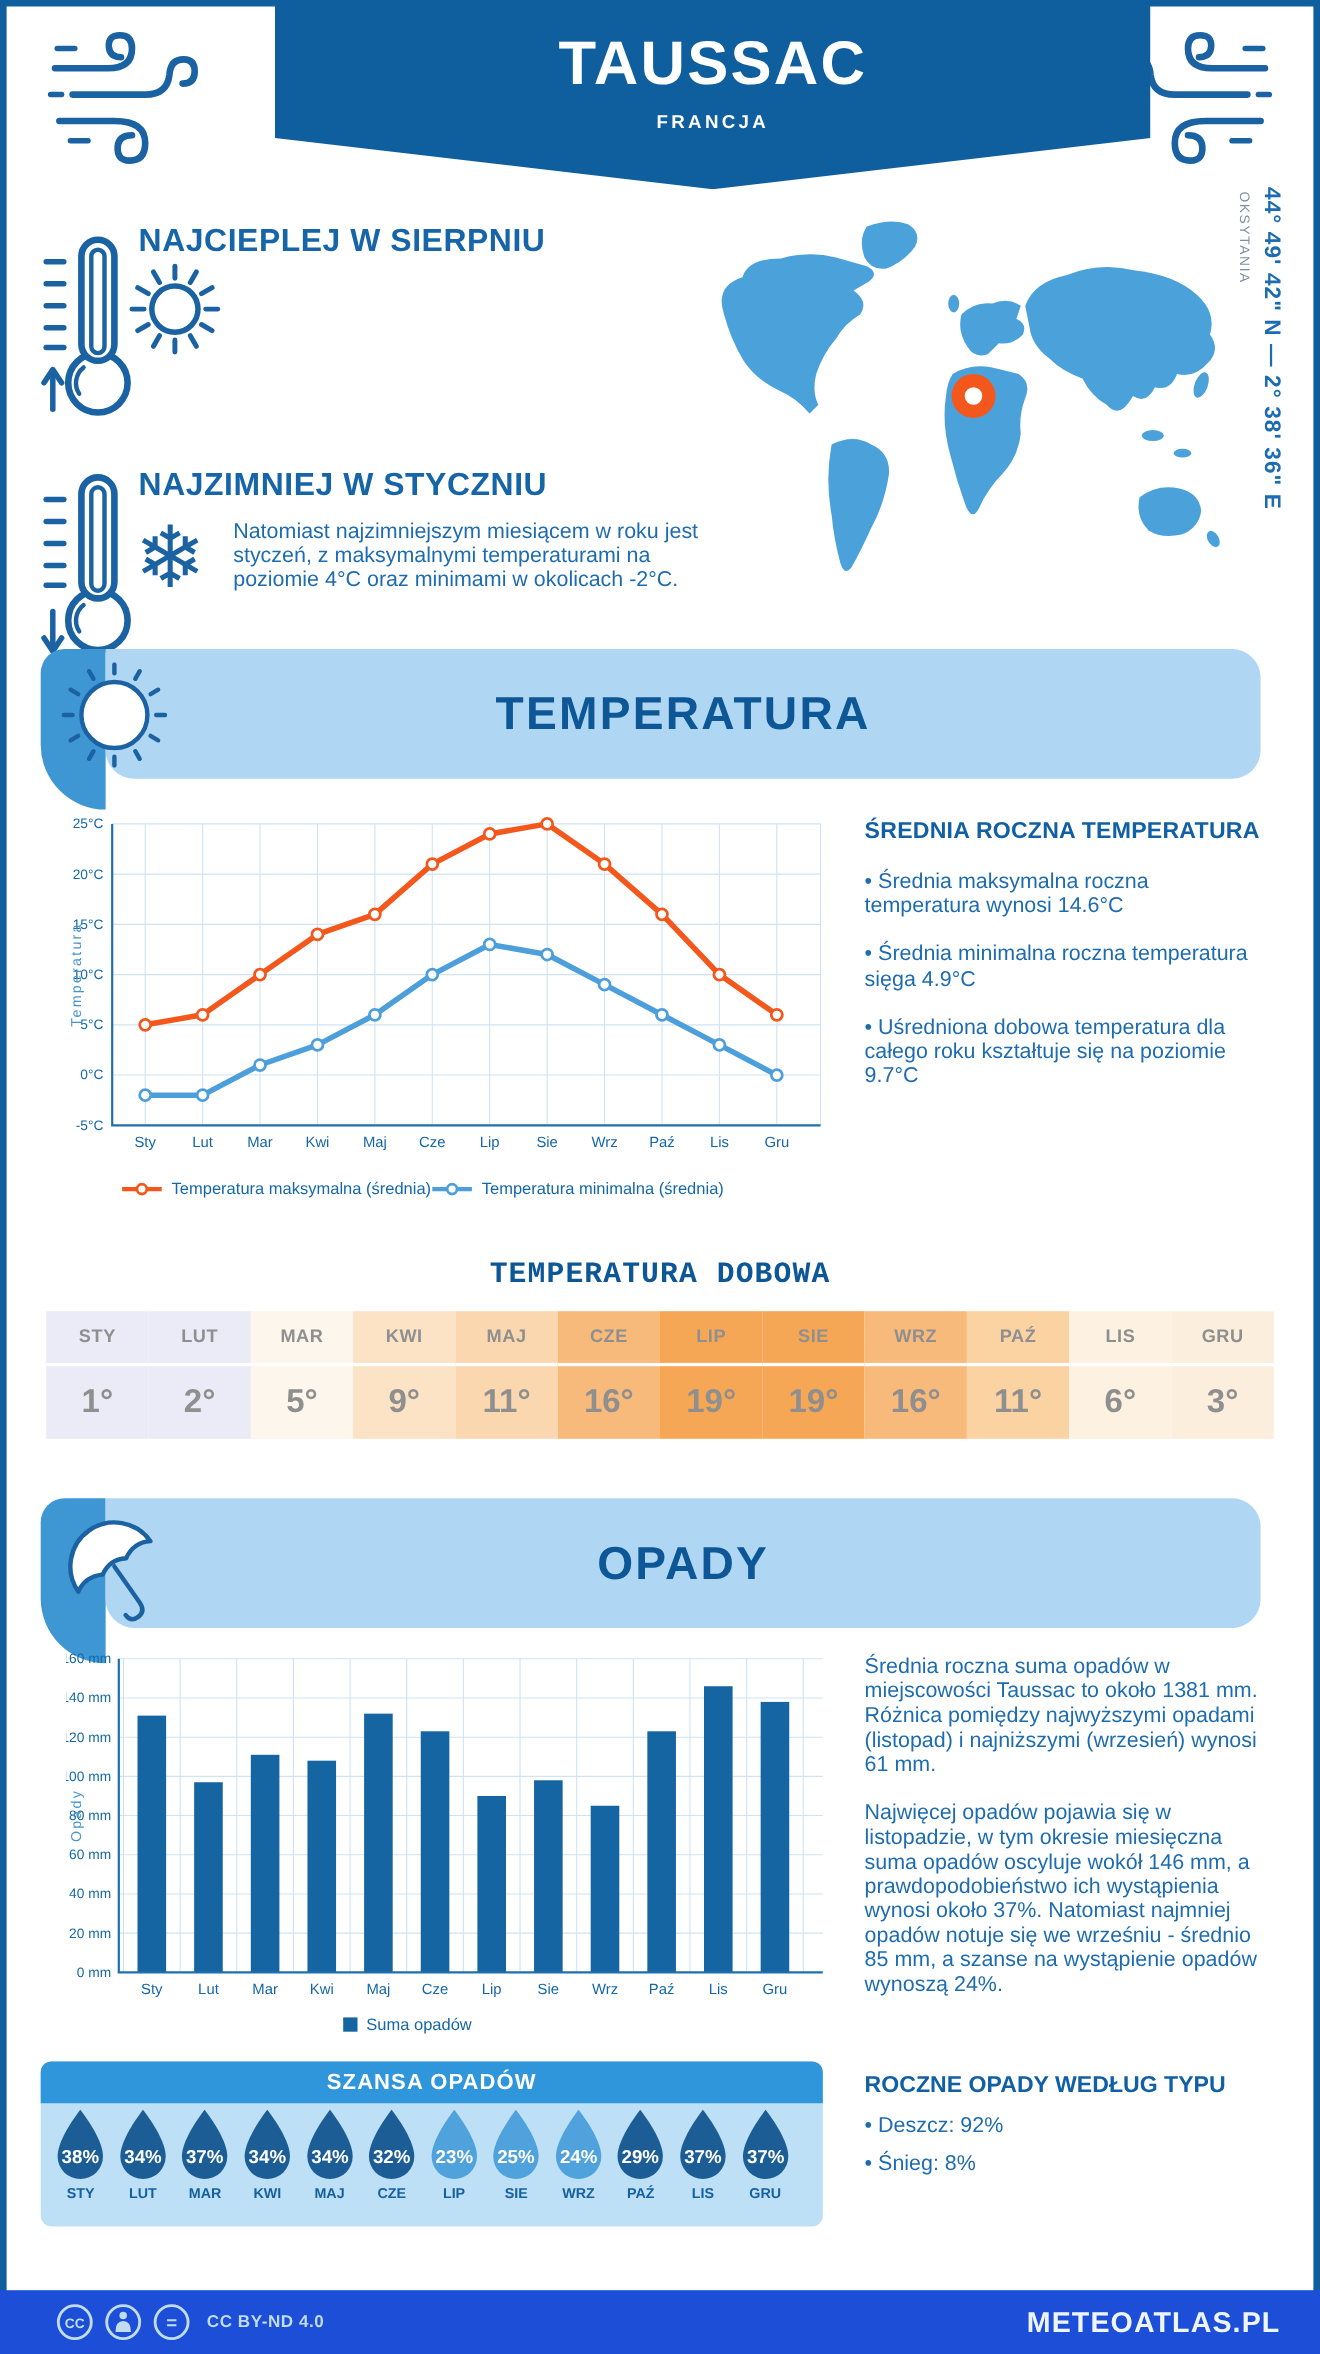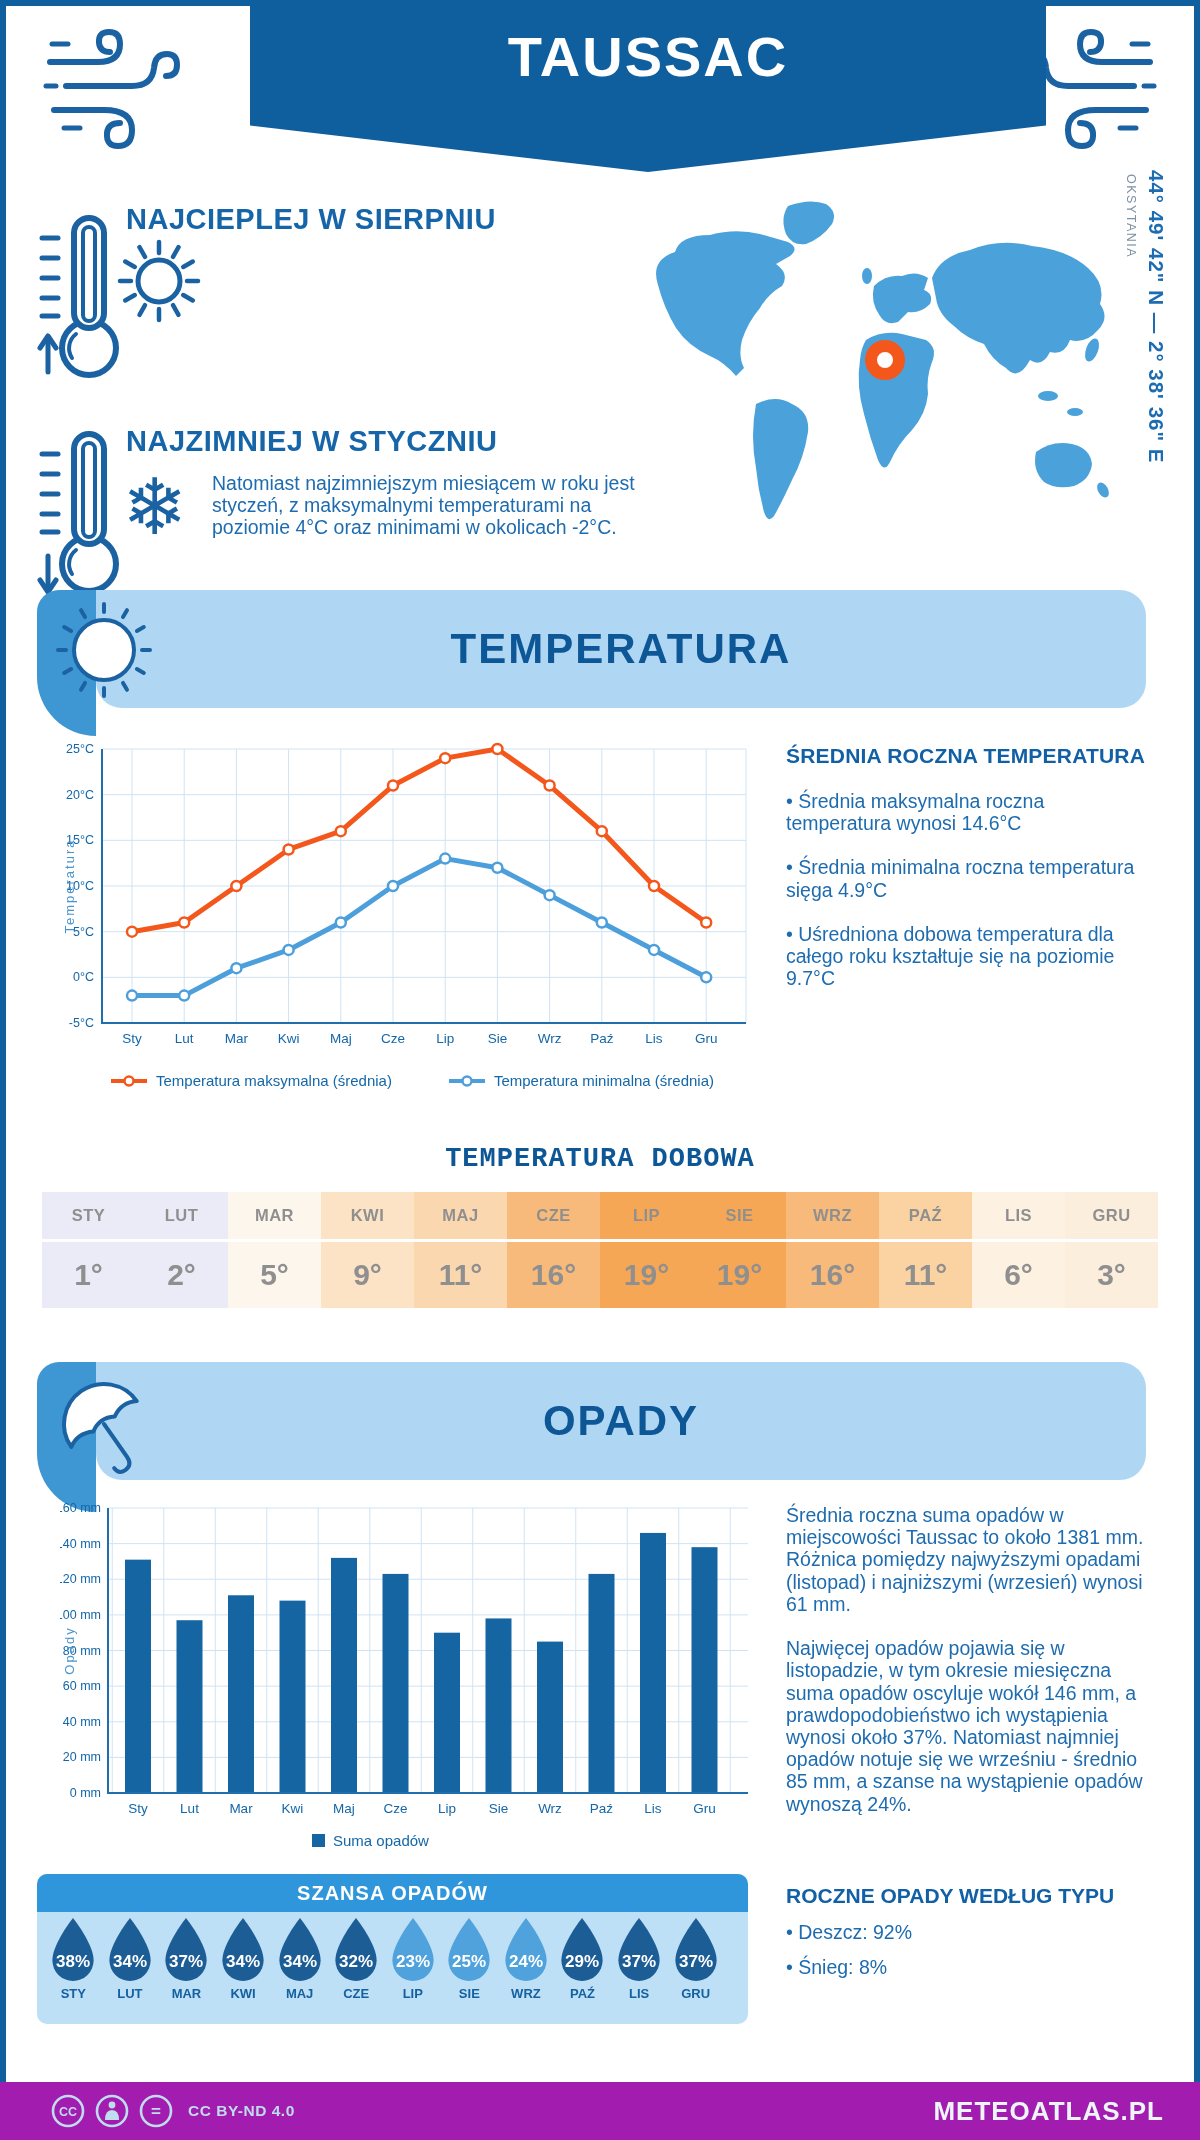--- a/index.html
+++ b/index.html
@@ -32,21 +32,21 @@
   .sec-banner span { font-size:42px; font-weight:bold; color:#0E5796; letter-spacing:2px; }
 
   
   svg text { font-family:"Liberation Sans", sans-serif; }
   .grid { stroke:#CFE3F4; stroke-width:1; }
   .axis { stroke:#1F6FAE; stroke-width:2; fill:none; }
   .ytick, .xtick { font-size:12.5px; fill:#1467A8; }
   .xtick { font-size:13.5px; }
   .ylab { font-size:13px; fill:#4A94CC; letter-spacing:2px; }
 
-  .legend { display:flex; align-items:center; gap:56px; }
+  .legend { display:flex; align-items:center; }
   .legend-item { display:flex; align-items:center; gap:8px; font-size:15px; color:#1467A8; }
   .square { display:inline-block; width:13px; height:13px; background:#1565A3; }
 
   .daily-title { left:0; width:1200px; text-align:center; font-size:27px; font-weight:bold; color:#0E5796; letter-spacing:1px;font-family:Liberation Mono, monospace; }
   .daily-table { left:42px; top:1192px; width:1116px; display:flex; }
   .dcol { width:93px; text-align:center; }
   .dcol .dhead { height:47px; line-height:47px; font-size:16.5px; font-weight:bold; color:#8F8F8F; letter-spacing:.5px; }
   .dcol .dgap { height:3px; background:#fff; }
   .dcol .dval { height:66px; line-height:66px; font-size:30px; font-weight:bold; color:#8F8F8F; }
 
@@ -59,21 +59,21 @@
 
   
   .chance-panel { left:37px; top:1874px; width:711px; height:150px; background:#BEE0F7; border-radius:10px; }
   .chance-head { height:38px; background:#2F96DB; border-radius:10px 10px 0 0; display:flex; align-items:center; justify-content:center;
     color:#fff; font-weight:bold; font-size:20px; letter-spacing:1px; }
   .chance-row { display:flex; justify-content:space-around; padding:5px 24px 0 8px; }
   .drop-cell { width:58px; display:flex; flex-direction:column; align-items:center; }
   .drop-label { margin-top:3px; font-size:13px; font-weight:bold; color:#15609F; }
 
   
-  .footer { left:0; right:0; top:2082px; bottom:0; background:#a21caf; display:flex; align-items:center; }
+  .footer { left:0; right:0; top:2082px; bottom:0; background:#1d4ed8; display:flex; align-items:center; }
   .license { margin-left:14px; font-size:15.5px; font-weight:bold; color:#BFDCF0; letter-spacing:.5px; }
   .site { margin-left:auto; margin-right:36px; font-size:26px; font-weight:bold; color:#EDF5FB; letter-spacing:1px; }
 </style>
 </head>
 <body>
 
 <div class="page">
 
   <svg class="abs" style="left:40px;top:24px" width="140" height="128" viewBox="0 0 140 128" fill="none" stroke="#1B62A2" stroke-width="6" stroke-linecap="round">
     <path d="M10 38 H58 Q80 38 80 20 Q80 8 69 8 Q58 8 59 19 Q60 28 70 28"></path>
@@ -86,20 +86,21 @@
   <svg class="abs" style="left:1020px;top:24px;transform:scaleX(-1)" width="140" height="128" viewBox="0 0 140 128" fill="none" stroke="#1B62A2" stroke-width="6" stroke-linecap="round">
     <path d="M10 38 H58 Q80 38 80 20 Q80 8 69 8 Q58 8 59 19 Q60 28 70 28"></path>
     <path d="M26 62 H92 Q112 62 114 44 Q115 30 127 30 Q137 30 137 41 Q137 52 126 52"></path>
     <path d="M14 86 H64 Q92 86 92 106 Q92 122 78 122 Q66 122 67 109 Q68 99 80 99"></path>
     <line x1="12" y1="20" x2="28" y2="20" stroke-width="5"></line>
     <line x1="6" y1="62" x2="16" y2="62" stroke-width="5"></line>
     <line x1="24" y1="104" x2="40" y2="104" stroke-width="5"></line>
   </svg>
   <div class="abs title-banner">
     <div class="city">TAUSSAC</div>
+    <div class="country">FRANCJA</div>
   </div>
 
   <svg class="abs" style="left:36px;top:212px" width="92" height="168" viewBox="0 0 92 168" fill="none" stroke="#1B62A2" stroke-linecap="round">
     <line x1="6" y1="26" x2="22" y2="26" stroke-width="5"></line>
       <line x1="6" y1="46" x2="22" y2="46" stroke-width="5"></line>
     <line x1="6" y1="66" x2="22" y2="66" stroke-width="5"></line>
       <line x1="6" y1="86" x2="22" y2="86" stroke-width="5"></line>
     <line x1="6" y1="104" x2="22" y2="104" stroke-width="5"></line>
     <circle cx="53" cy="136" r="27" stroke-width="6"></circle>
     <rect x="38" y="6" width="30" height="110" rx="15" stroke-width="6" fill="#fff"></rect>

